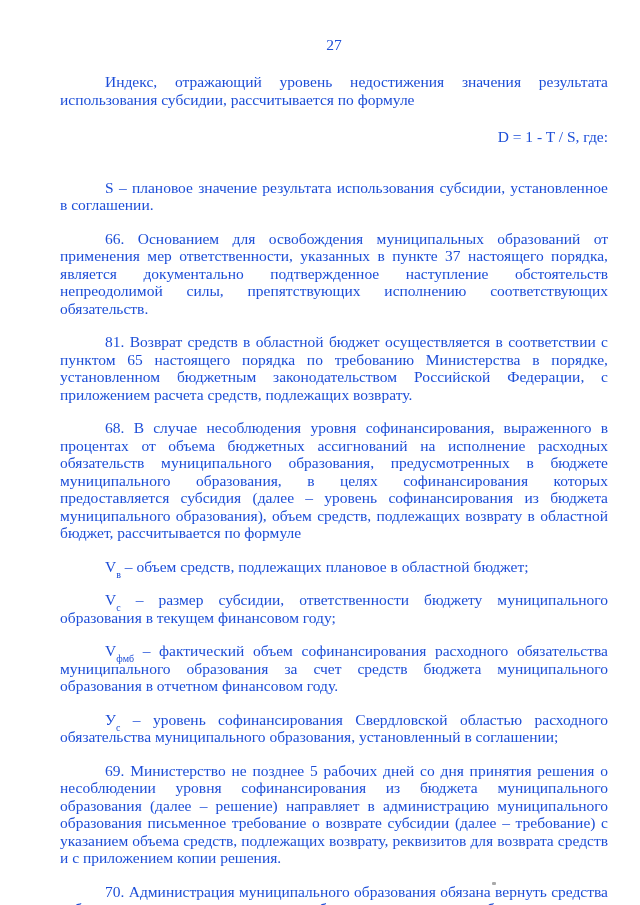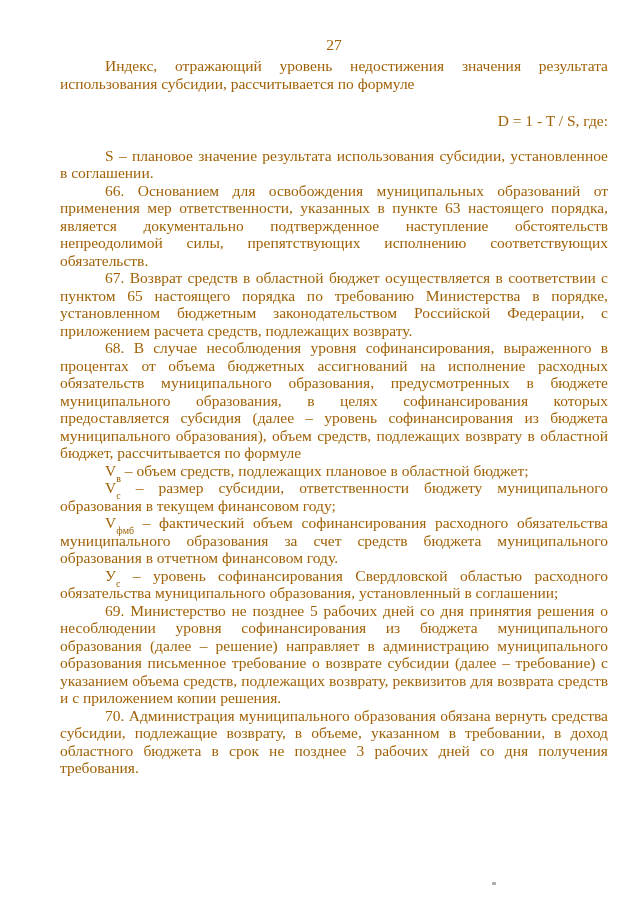--- a/index.html
+++ b/index.html
@@ -7,21 +7,21 @@
     padding: 0;
     background: #ffffff;
   }
   .page {
     position: relative;
     width: 640px;
     height: 905px;
     background: #ffffff;
     overflow: hidden;
     font-family: "Liberation Serif", serif;
-    color: #a16207;
+    color: #1d4ed8;
   }
   .page-number {
     position: absolute;
     top: 36px;
     left: 60px;
     width: 548px;
     text-align: center;
     font-size: 15.5px;
     line-height: 17px;
   }
@@ -33,20 +33,21 @@
     font-size: 15.5px;
     line-height: 17.5px;
     text-align: justify;
   }
   .doc-body p {
     margin: 0;
   }
   p.body-para {
     text-indent: 45px;
     text-align: justify;
+    margin-top: 16px;
   }
   p.formula-para {
     text-indent: 0;
     text-align: right;
     padding: 20px 0 17px 0;
   }
   sub {
     font-size: 10px;
     line-height: 0;
     position: relative;
@@ -65,22 +66,22 @@
 </style>
 </head>
 <body>
 
 <div class="page">
   <div class="page-number">27</div>
   <div class="doc-body" id="doc-body">
       <p class="body-para"><span>Индекс, отражающий уровень недостижения значения результата использования субсидии, рассчитывается по формуле</span></p>
       <p class="formula-para"><span>D = 1 - T / S, где:</span></p>
       <p class="body-para"><span>S – плановое значение результата использования субсидии, установленное в соглашении.</span></p>
-      <p class="body-para"><span>66. Основанием для освобождения муниципальных образований от применения мер ответственности, указанных в пункте 63 настоящего порядка, является документально подтвержденное наступление обстоятельств непреодолимой силы, препятствующих исполнению соответствующих обязательств.</span></p>
-      <p class="body-para"><span>67. Возврат средств в областной бюджет осуществляется в соответствии с пунктом 65 настоящего порядка по требованию Министерства в порядке, установленном бюджетным законодательством Российской Федерации, с приложением расчета средств, подлежащих возврату.</span></p>
+      <p class="body-para"><span>66. Основанием для освобождения муниципальных образований от применения мер ответственности, указанных в пункте 37 настоящего порядка, является документально подтвержденное наступление обстоятельств непреодолимой силы, препятствующих исполнению соответствующих обязательств.</span></p>
+      <p class="body-para"><span>81. Возврат средств в областной бюджет осуществляется в соответствии с пунктом 65 настоящего порядка по требованию Министерства в порядке, установленном бюджетным законодательством Российской Федерации, с приложением расчета средств, подлежащих возврату.</span></p>
       <p class="body-para"><span>68. В случае несоблюдения уровня софинансирования, выраженного в процентах от объема бюджетных ассигнований на исполнение расходных обязательств муниципального образования, предусмотренных в бюджете муниципального образования, в целях софинансирования которых предоставляется субсидия (далее – уровень софинансирования из бюджета муниципального образования), объем средств, подлежащих возврату в областной бюджет, рассчитывается по формуле</span></p>
       <p class="body-para"><span>V</span><sub>в</sub><span> – объем средств, подлежащих плановое в областной бюджет;</span></p>
       <p class="body-para"><span>V</span><sub>с</sub><span> – размер субсидии, ответственности бюджету муниципального образования в текущем финансовом году;</span></p>
       <p class="body-para"><span>V</span><sub>фмб</sub><span> – фактический объем софинансирования расходного обязательства муниципального образования за счет средств бюджета муниципального образования в отчетном финансовом году.</span></p>
       <p class="body-para"><span>У</span><sub>с</sub><span> – уровень софинансирования Свердловской областью расходного обязательства муниципального образования, установленный в соглашении;</span></p>
       <p class="body-para"><span>69. Министерство не позднее 5 рабочих дней со дня принятия решения о несоблюдении уровня софинансирования из бюджета муниципального образования (далее – решение) направляет в администрацию муниципального образования письменное требование о возврате субсидии (далее – требование) с указанием объема средств, подлежащих возврату, реквизитов для возврата средств и с приложением копии решения.</span></p>
       <p class="body-para"><span>70. Администрация муниципального образования обязана вернуть средства субсидии, подлежащие возврату, в объеме, указанном в требовании, в доход областного бюджета в срок не позднее 3 рабочих дней со дня получения требования.</span></p>
     </div>
   <div class="scan-speck"></div>
 </div>

